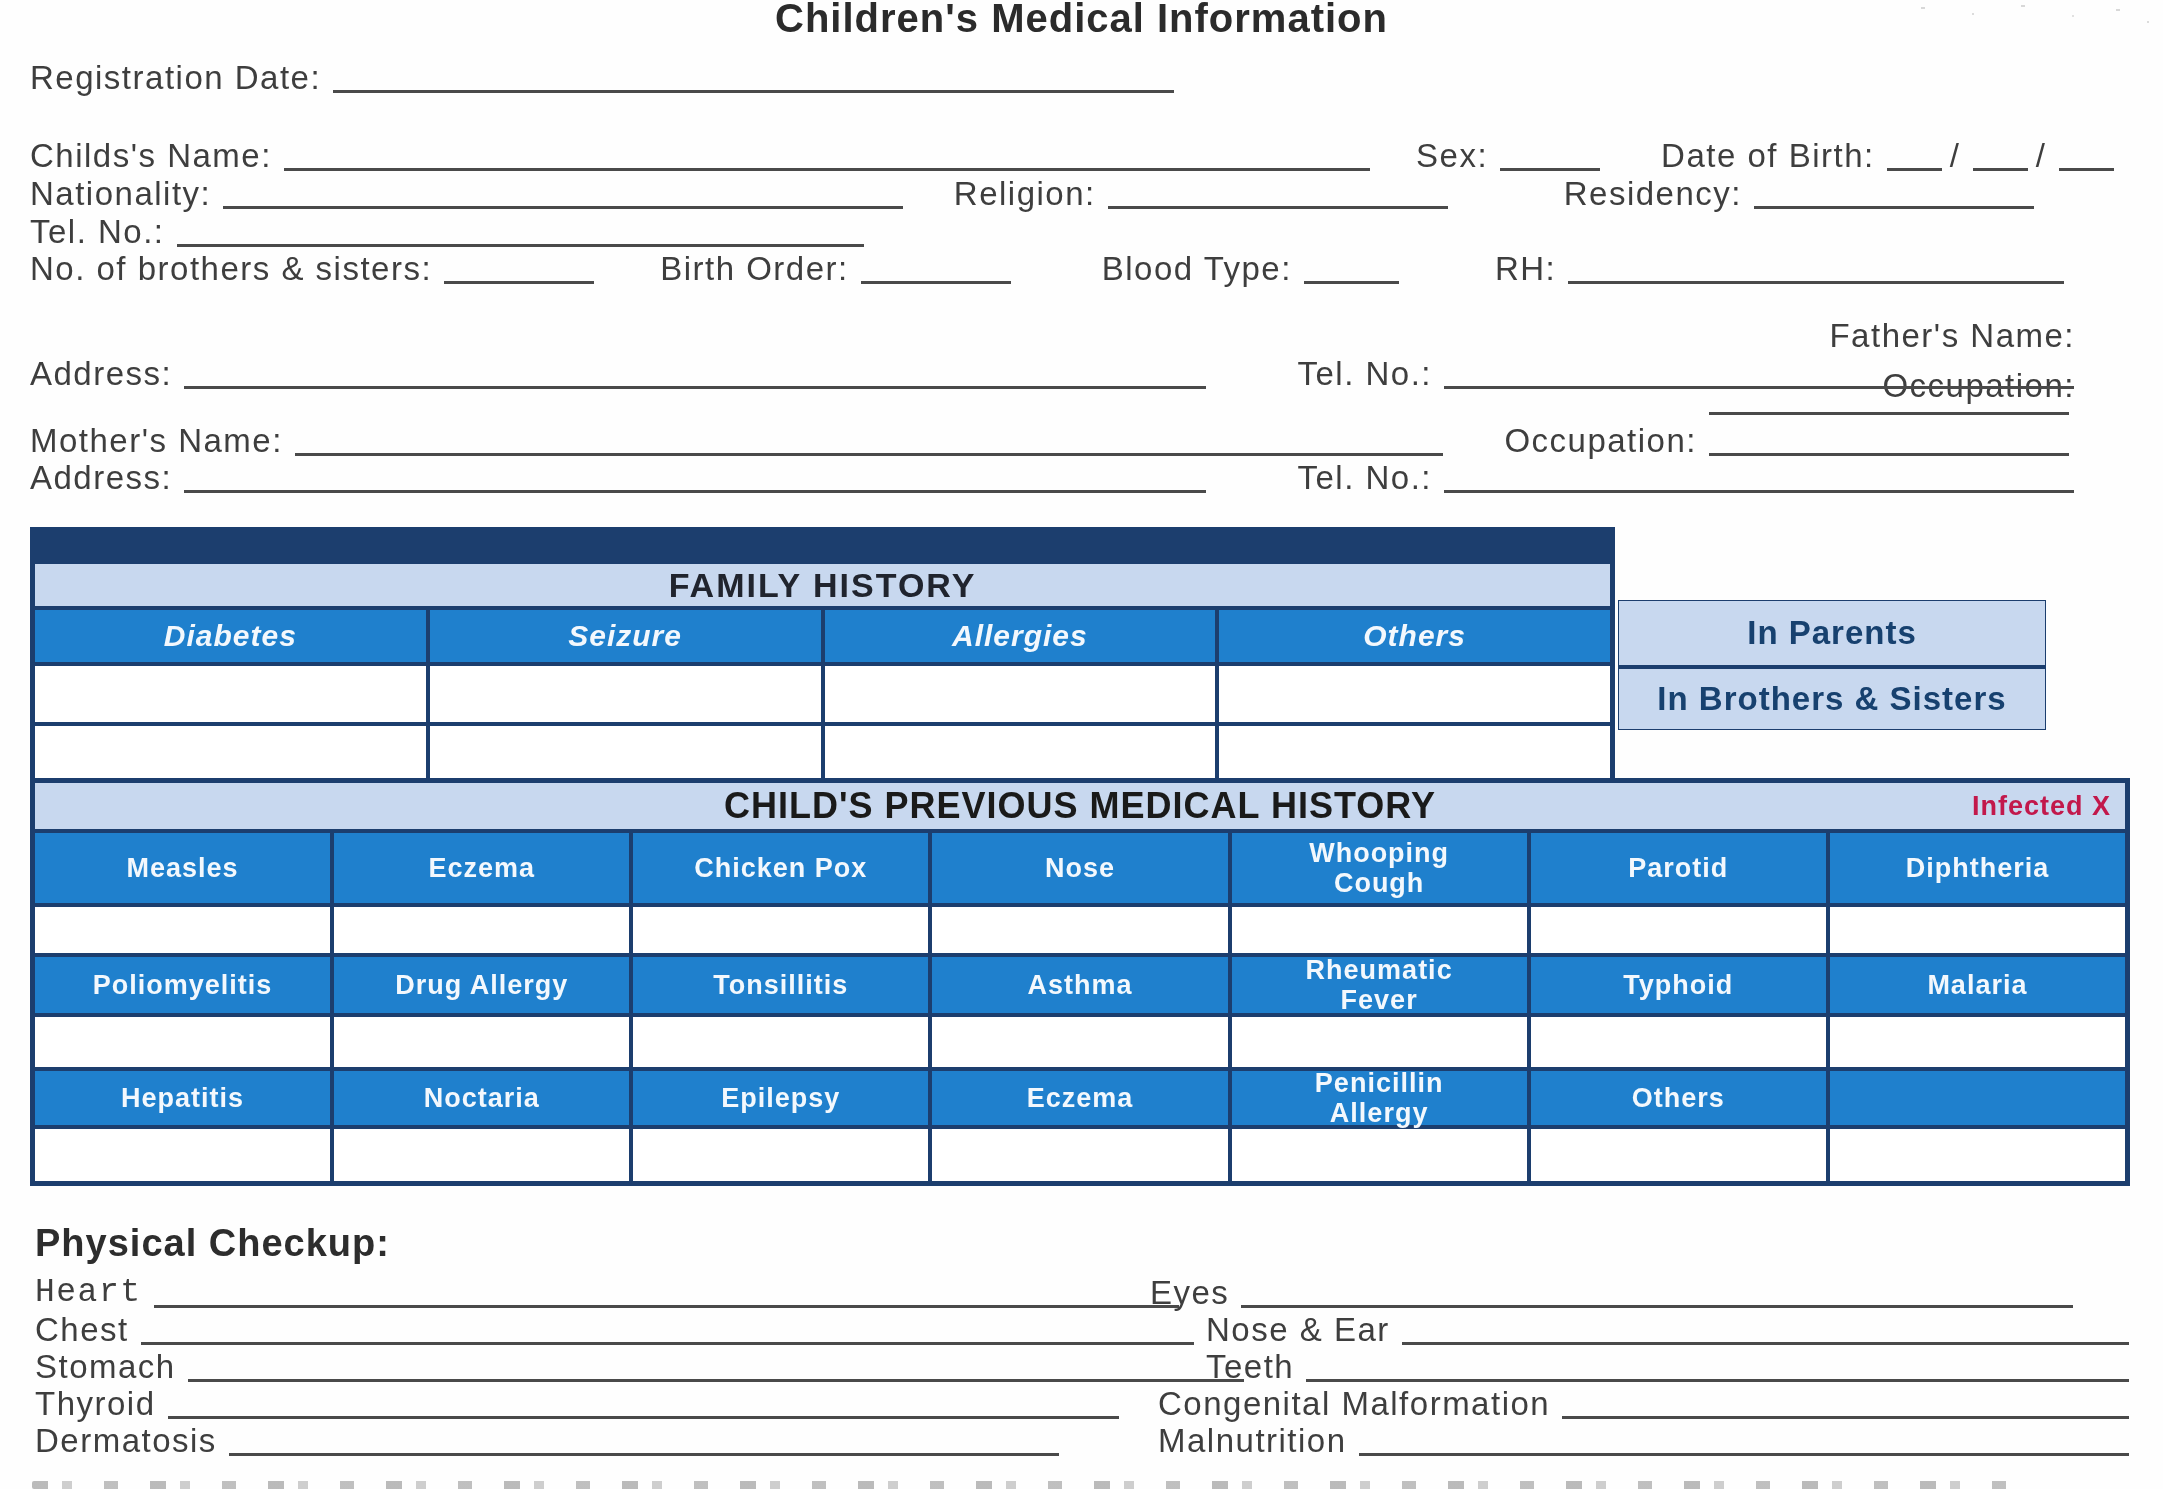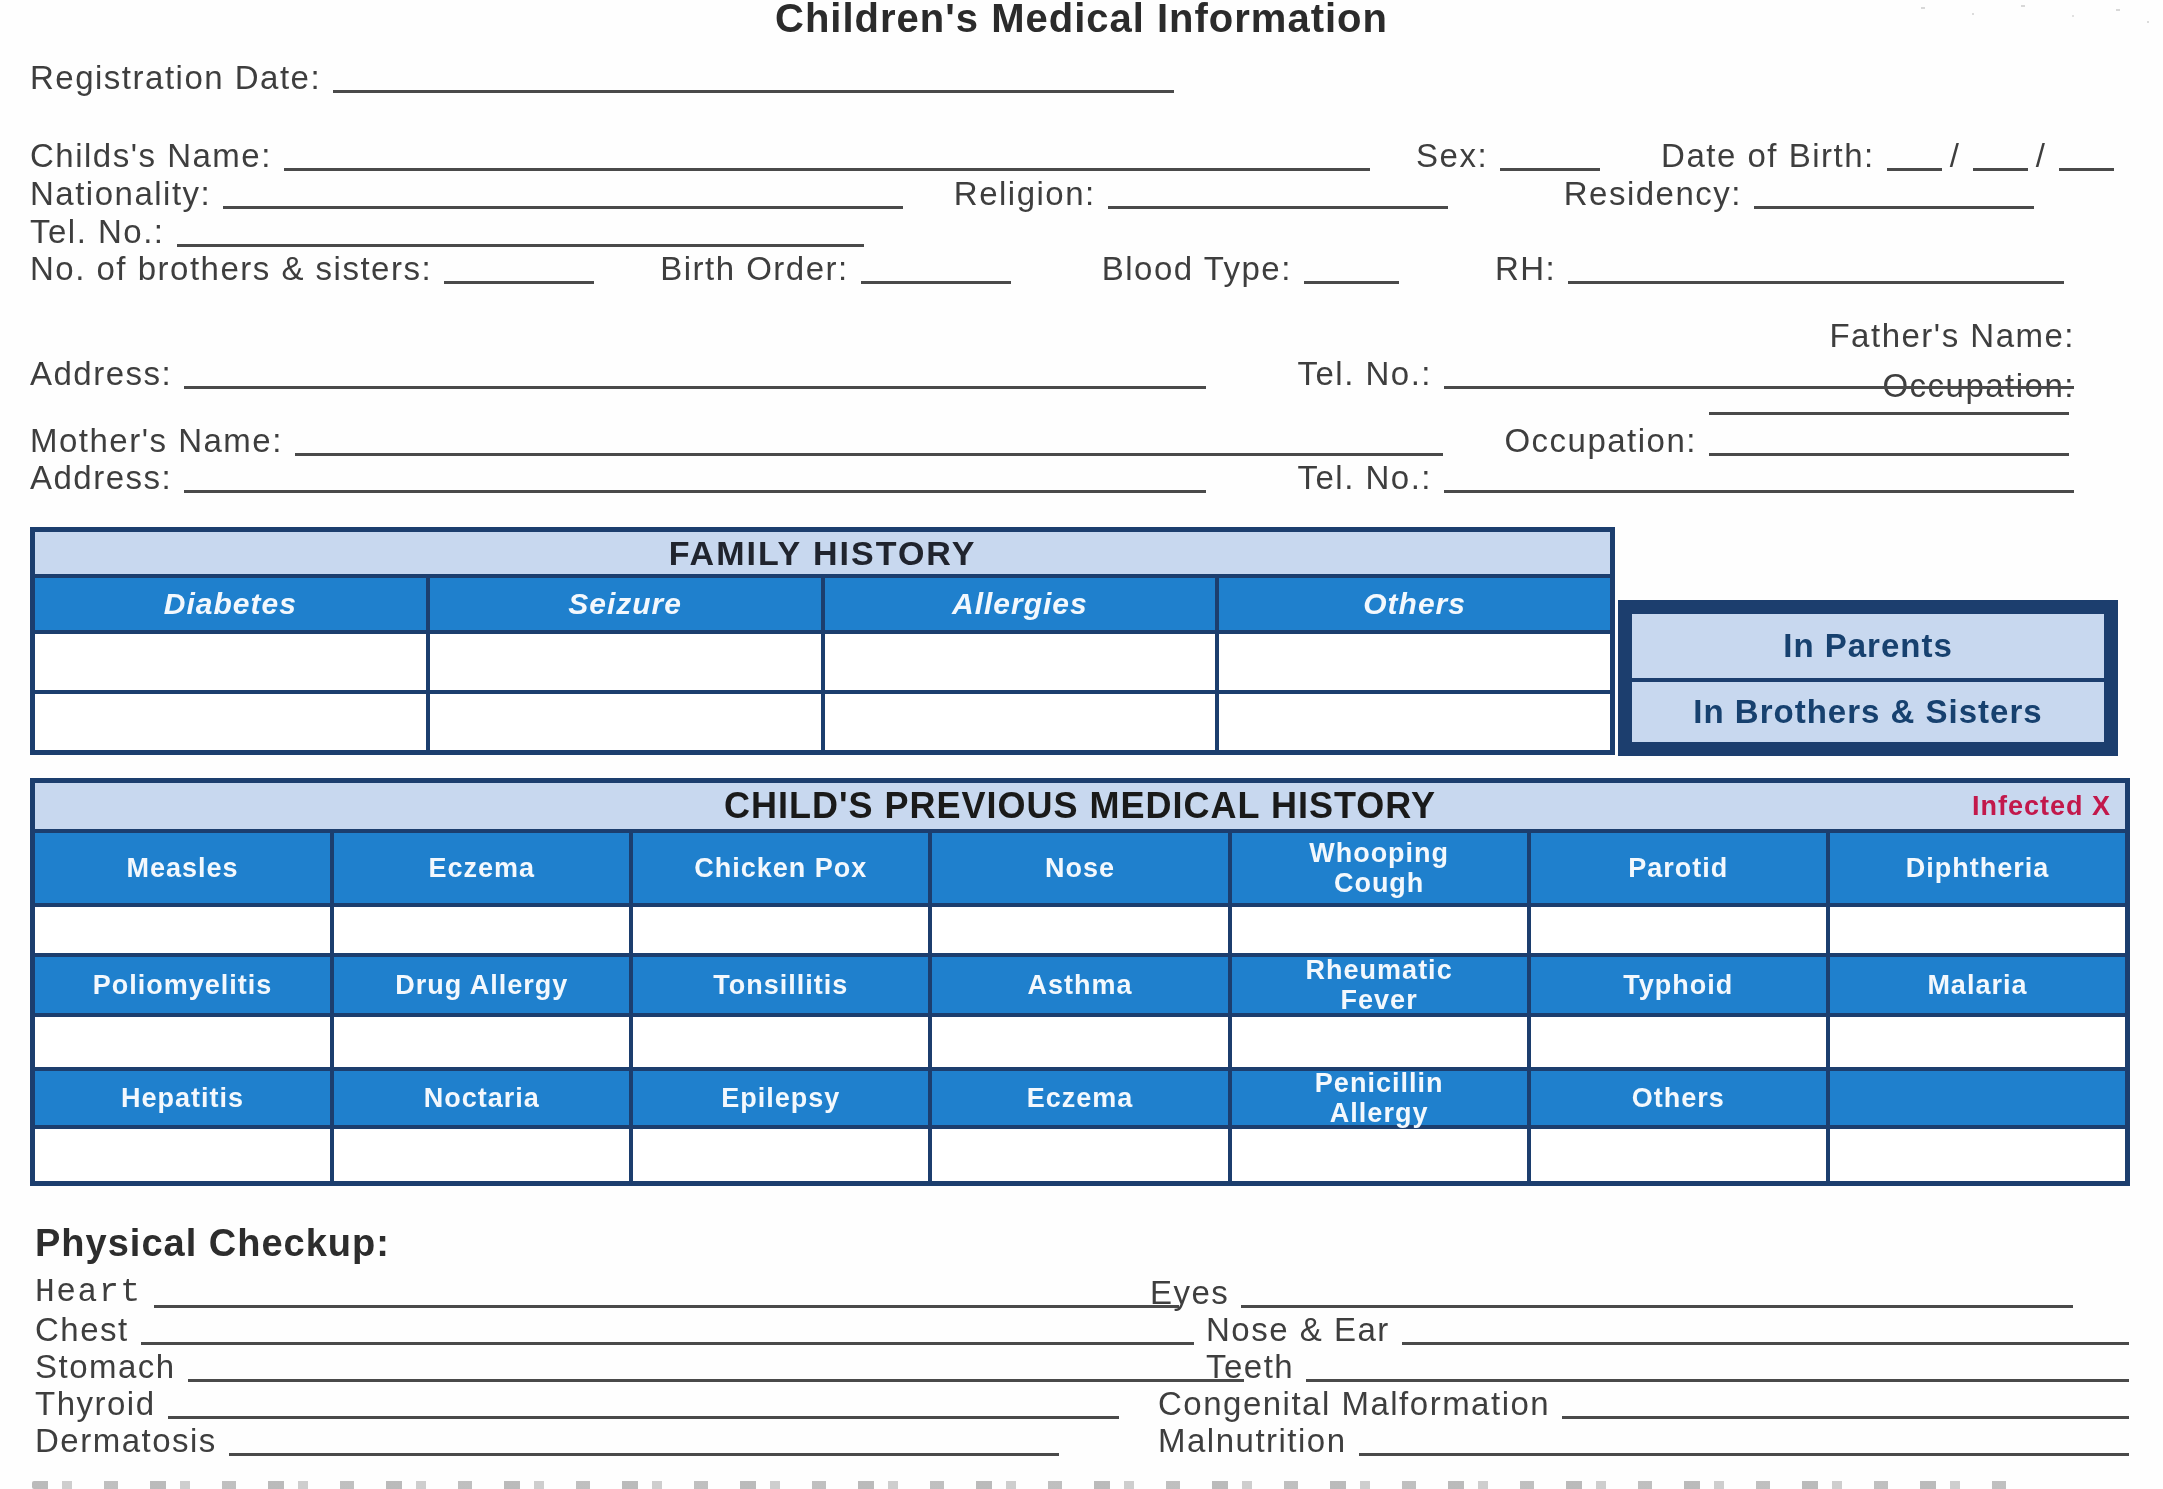--- a/index.html
+++ b/index.html
@@ -17,28 +17,28 @@
   .g40{margin-left:40px}.g45{margin-left:45px}.g55{margin-left:55px}.g60{margin-left:60px}
   .g85{margin-left:85px}.g90{margin-left:90px}.g110{margin-left:110px}
   .slash{font-size:33px;line-height:36px;margin:0 2px;color:#3e3e3e;}
   
   .page-title{position:absolute;top:-4px;left:0;right:0;text-align:center;
     font-size:40px;font-weight:bold;letter-spacing:1px;color:#2b2b2b;}
   
   .fh-table{position:absolute;left:30px;top:527px;width:1585px;background:#1c3e6e;
     padding:5px;display:flex;flex-direction:column;gap:4px;box-sizing:border-box;}
   .fh-title{background:#c8d8ef;height:42px;display:flex;align-items:center;justify-content:center;
-    font-size:34px;font-weight:bold;letter-spacing:2px;color:#20242e;}
+    font-size:34px;font-weight:bold;letter-spacing:2px;color:#20242e;margin-top:32px;}
   .fh-head{display:grid;grid-template-columns:repeat(4,1fr);gap:4px;}
   .fh-head .cell{background:#1f80cd;height:52px;display:flex;align-items:center;justify-content:center;
     font-size:30px;font-weight:bold;letter-spacing:1px;color:#f3f8fd;font-style:italic;}
   .fh-body{display:grid;grid-template-columns:repeat(4,1fr);gap:4px;}
   .fh-body .cell{background:#ffffff;height:56px;}
-  .fh-side{position:absolute;left:1618px;top:600px;width:500px;background:#1c3e6e;
-    padding:14px;display:flex;flex-direction:column;gap:4px;box-sizing:border-box;}
+  .fh-side{position:absolute;left:1618px;top:600px;width:428px;background:#1c3e6e;
+    padding:1px;display:flex;flex-direction:column;gap:4px;box-sizing:border-box;}
   .fh-side .side-cell{background:#c8d8ef;display:flex;align-items:center;justify-content:center;
     font-size:33px;font-weight:bold;letter-spacing:1px;color:#17416f;}
   .side-1{height:64px}.side-2{height:60px}
   
   .mh-table{position:absolute;left:30px;top:778px;width:2100px;background:#1c3e6e;
     padding:5px;display:flex;flex-direction:column;gap:4px;box-sizing:border-box;}
   .mh-title{position:relative;background:#c8d8ef;height:46px;display:flex;align-items:center;justify-content:center;
     font-size:36px;font-weight:bold;letter-spacing:1px;color:#1a1a1a;}
   .mh-note{position:absolute;right:14px;top:0;bottom:0;display:flex;align-items:center;
     font-size:27px;font-weight:bold;color:#c2184b;letter-spacing:1px;}

